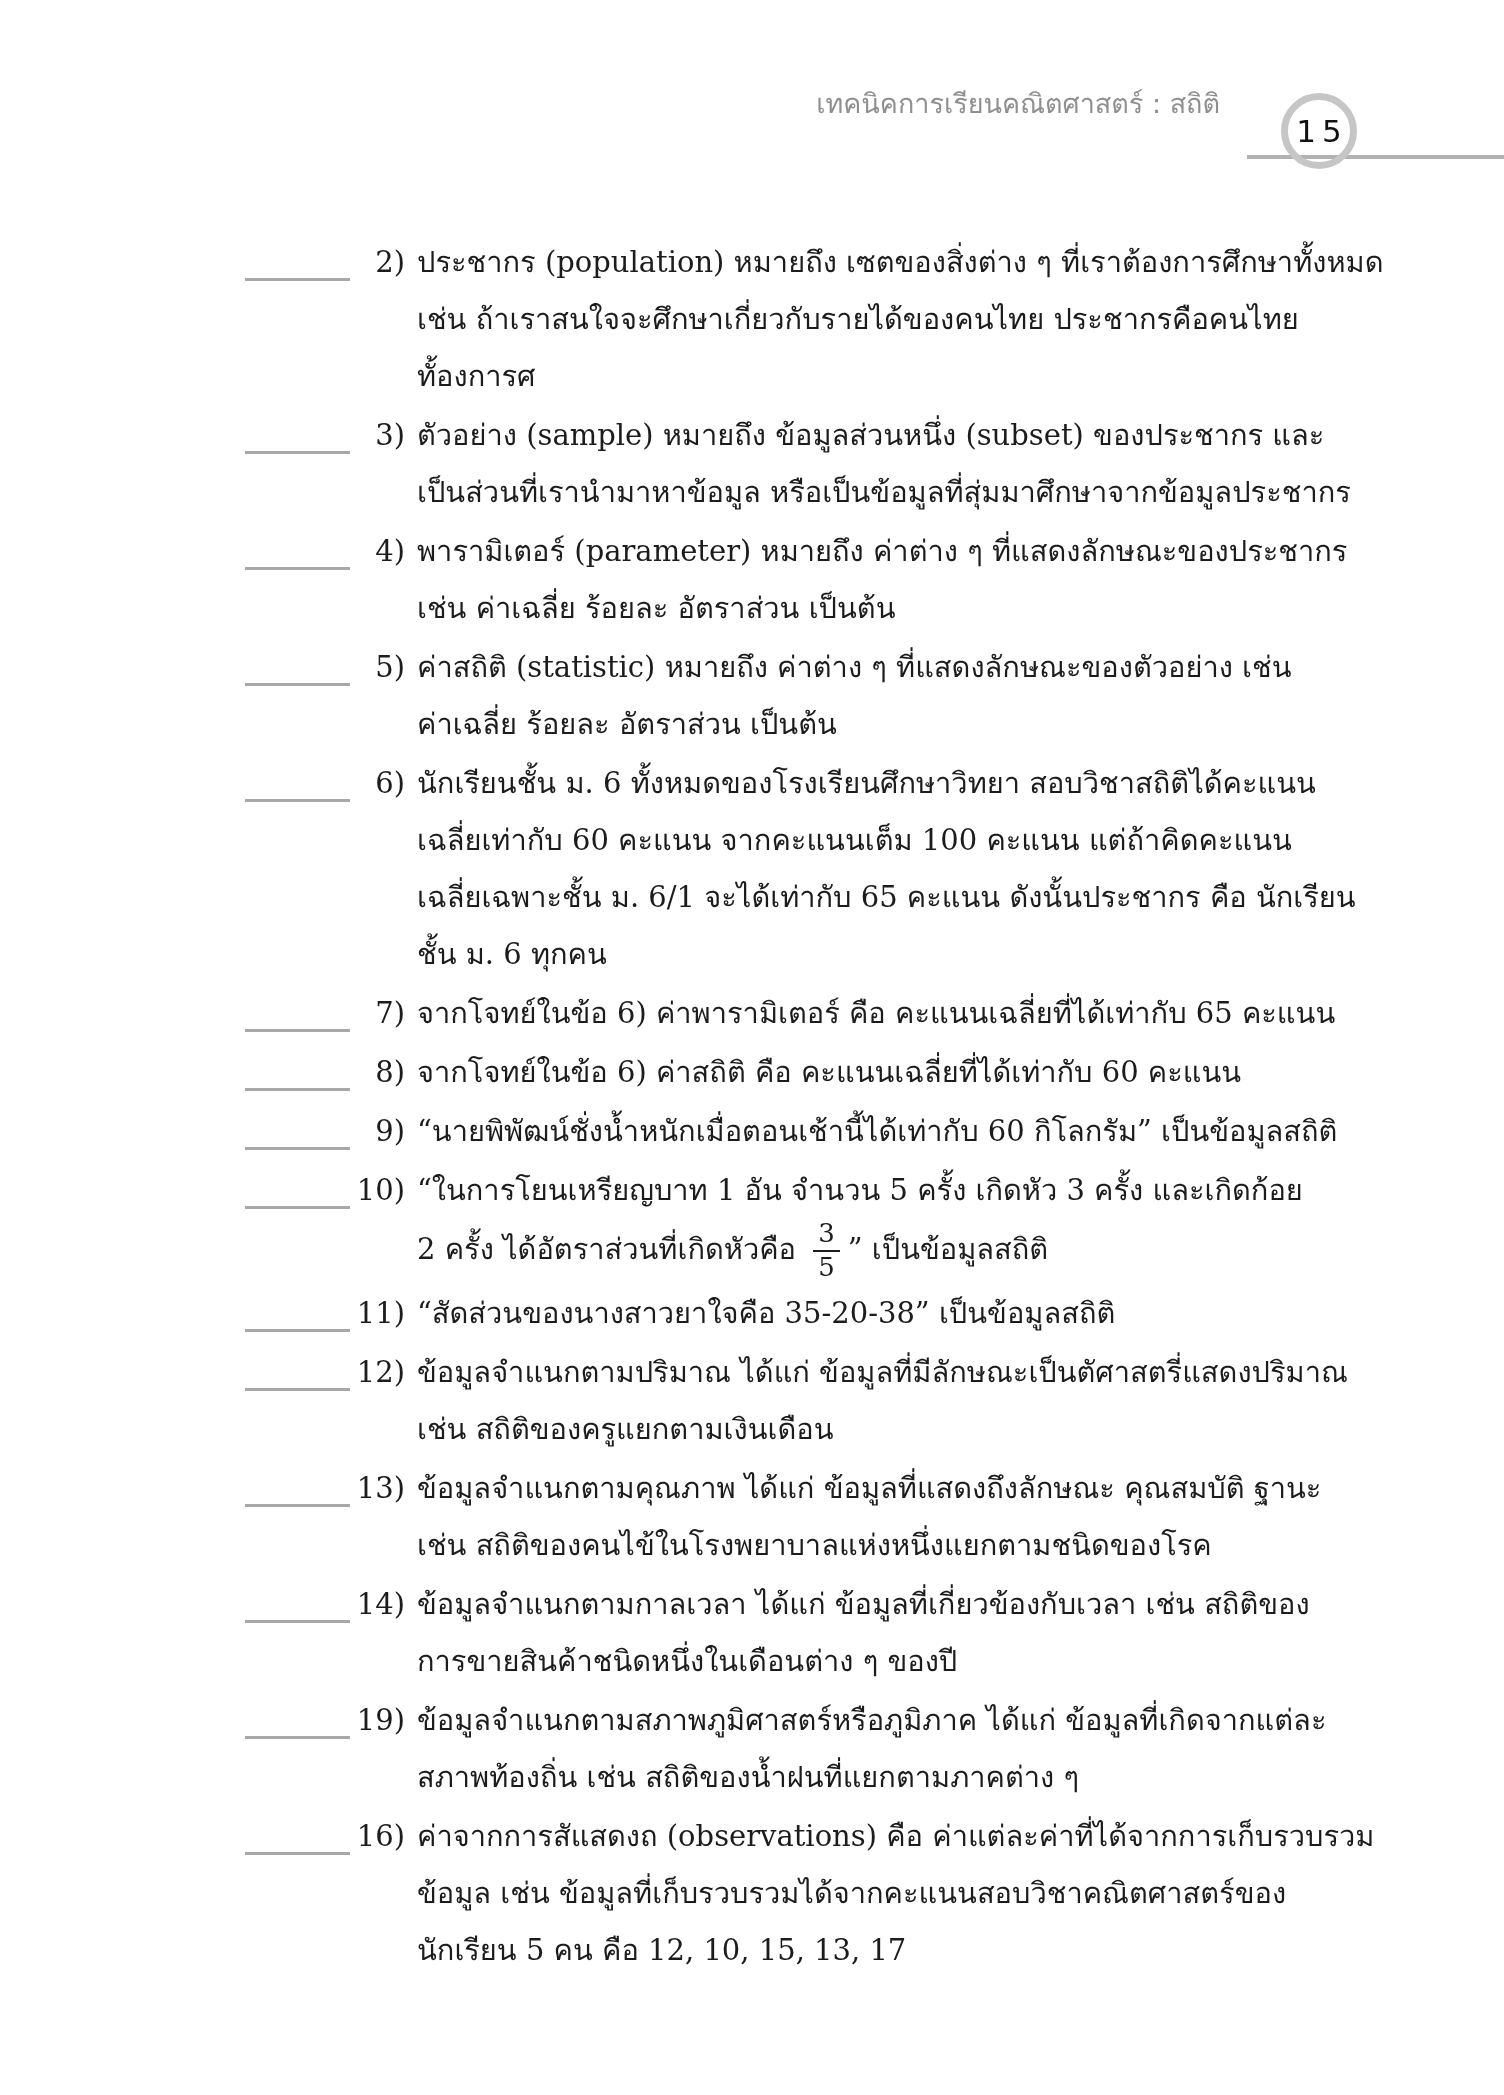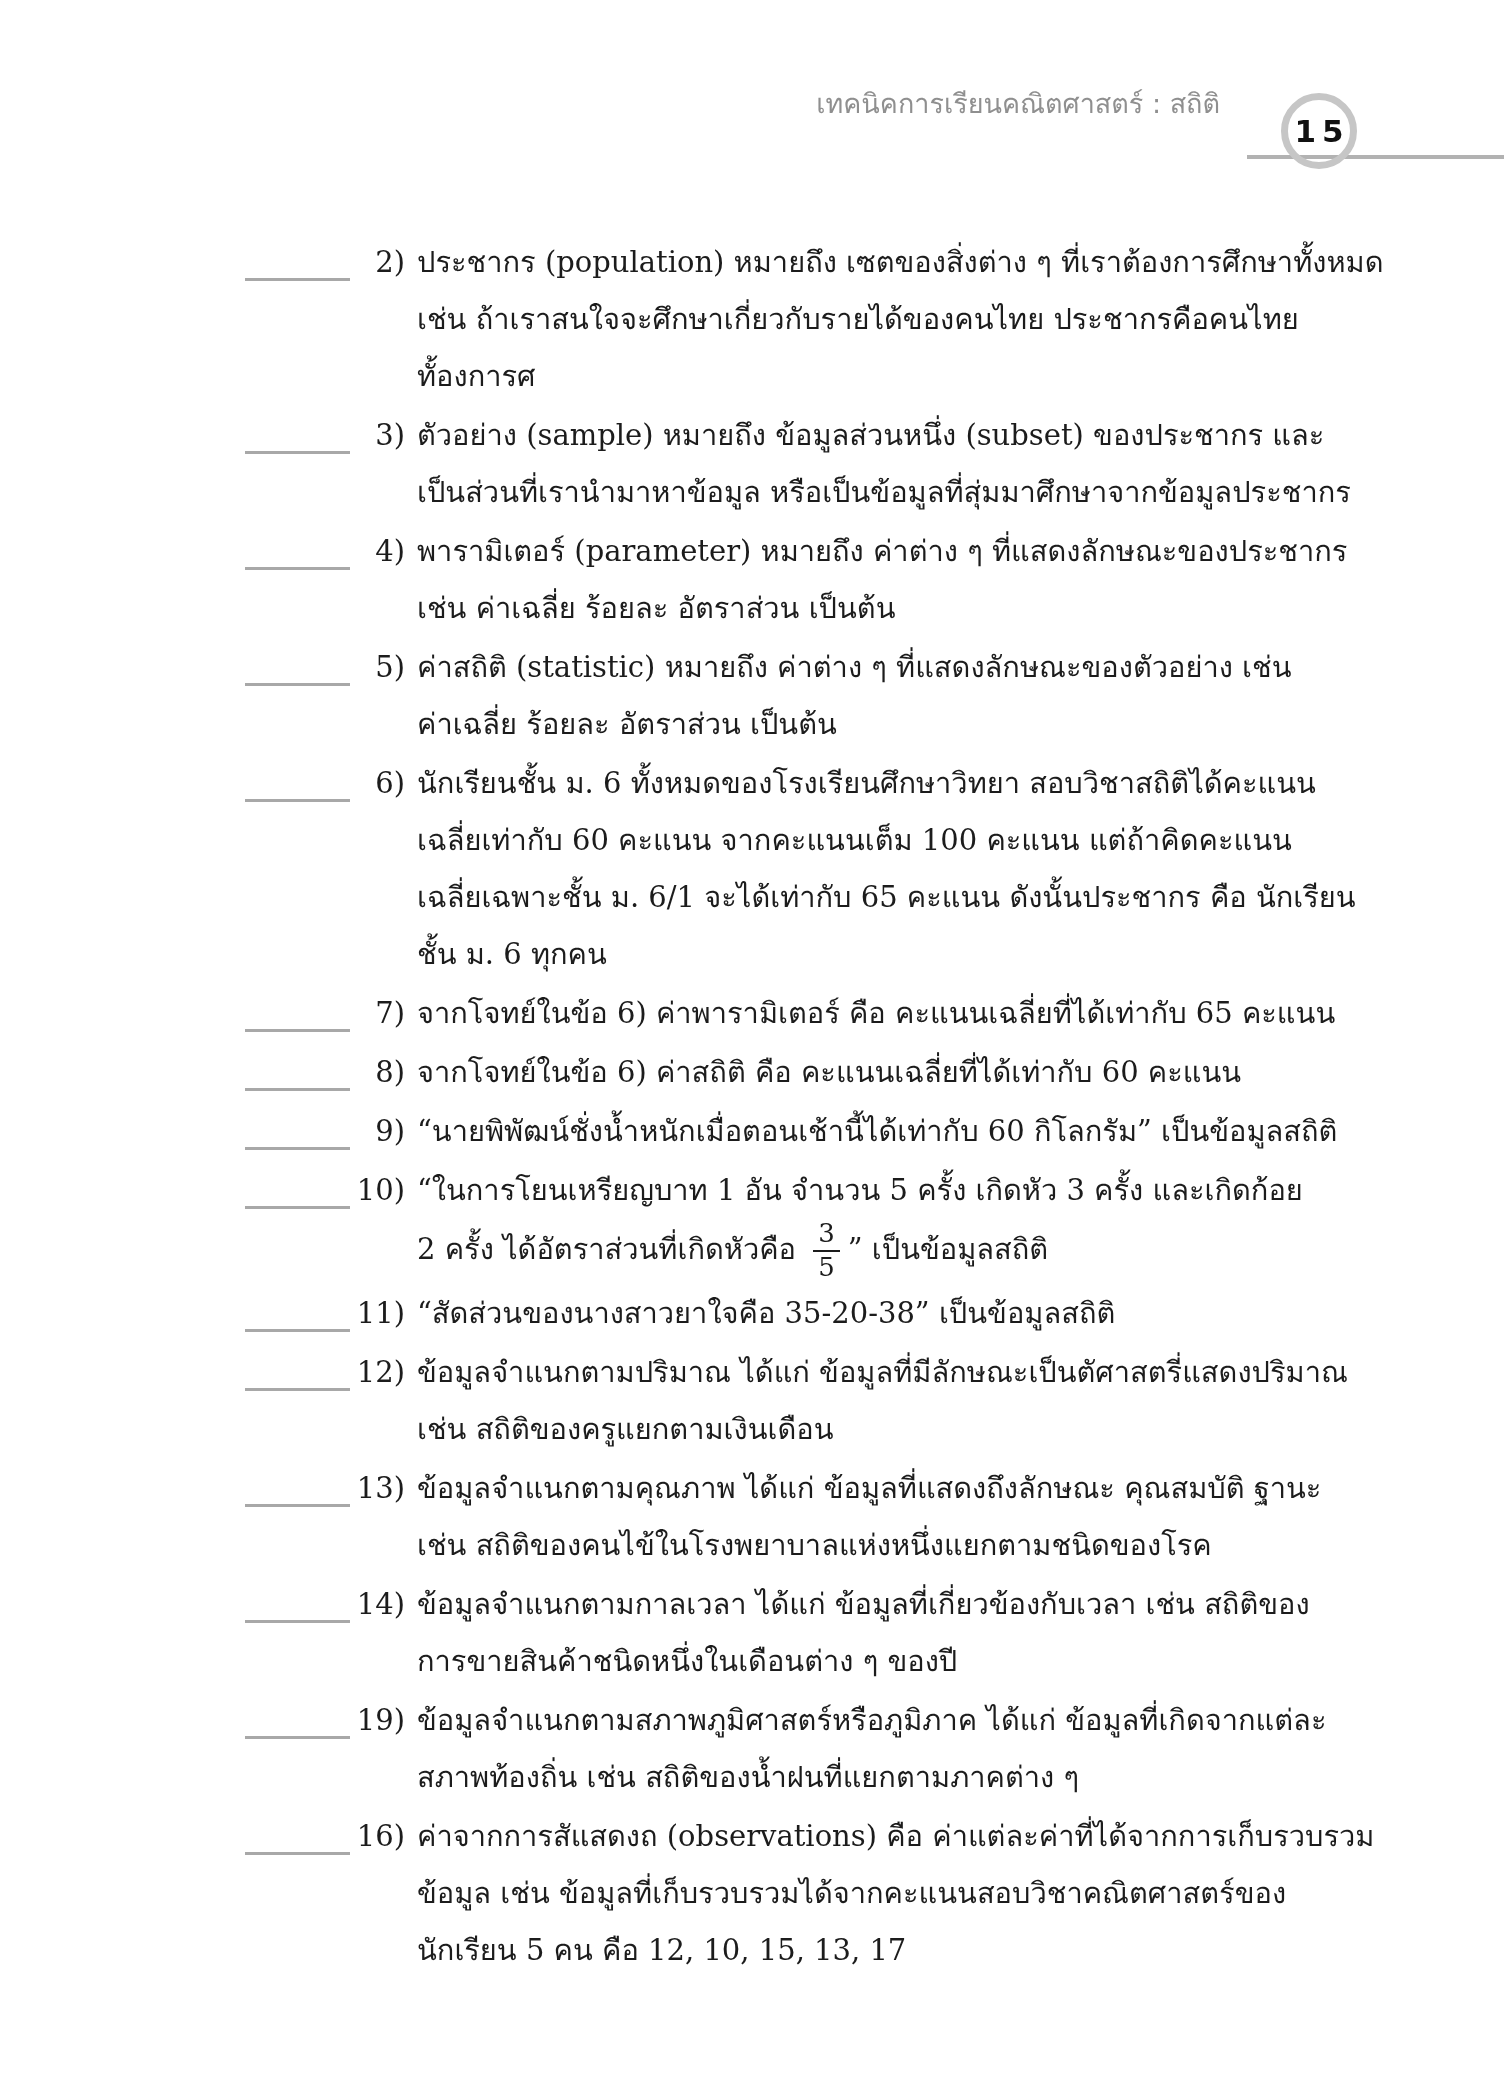--- a/index.html
+++ b/index.html
@@ -22,21 +22,21 @@
     background:#b2b2b2;
   }
   .page-badge{
     position:absolute;top:93px;left:1281px;width:62px;height:62px;
     border:7px solid #c6c6c6;border-radius:50%;
     background:transparent;
     display:flex;align-items:center;justify-content:center;
   }
   .page-num{
     font-family:"DejaVu Sans","Liberation Sans",sans-serif;
-    font-weight:bold;font-size:31px;color:#111;
+    font-weight:normal;font-size:31px;color:#111;
     letter-spacing:6px;padding-left:6px;
   }
   
   .content{position:absolute;top:234px;left:0;right:0;}
   .item{position:relative;margin-bottom:2px;}
   .line{
     position:relative;
     padding-left:417px;
     font-size:29px;line-height:57px;
     white-space:nowrap;

